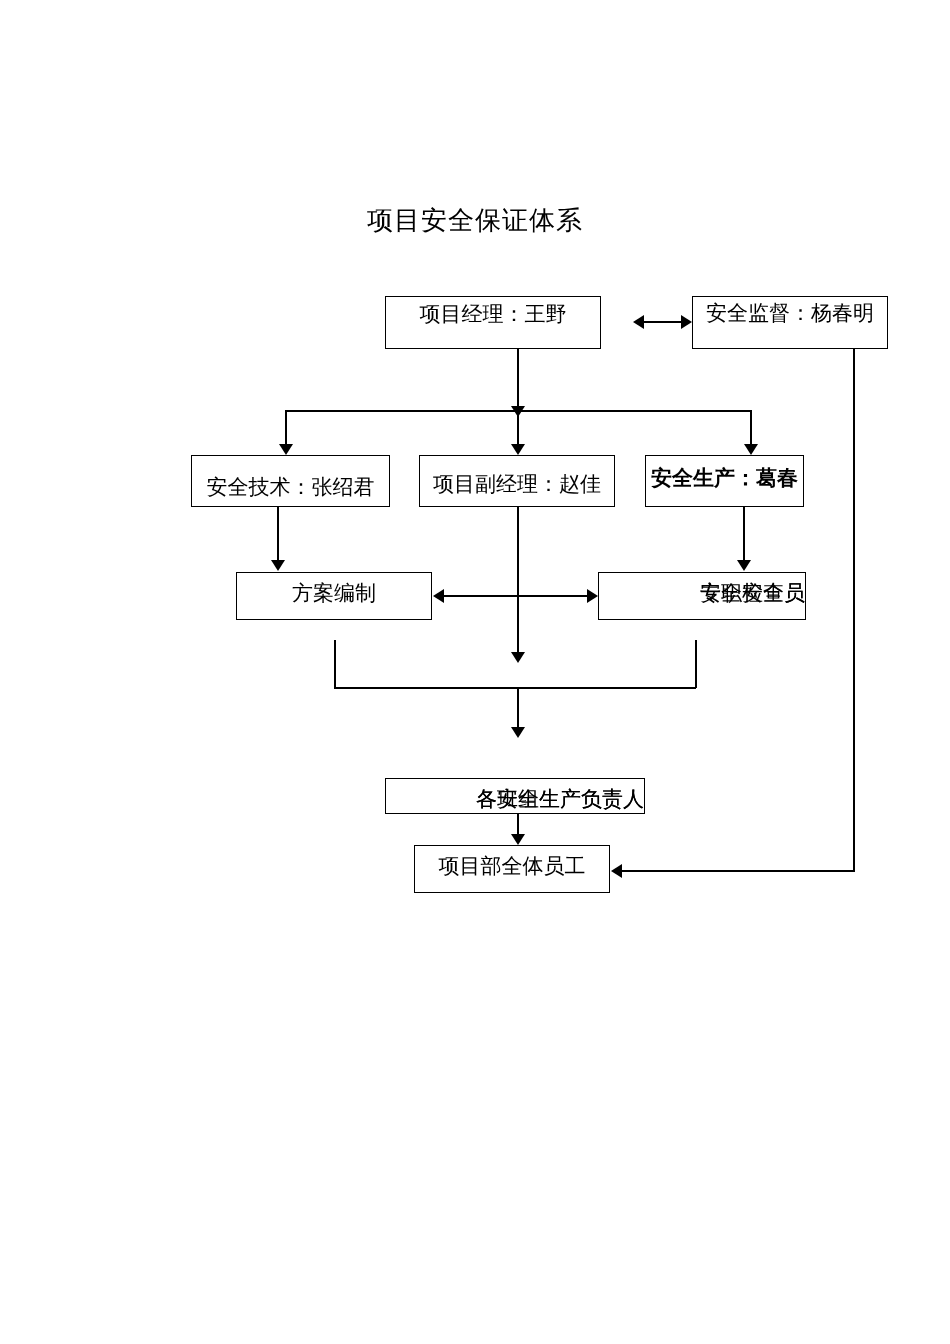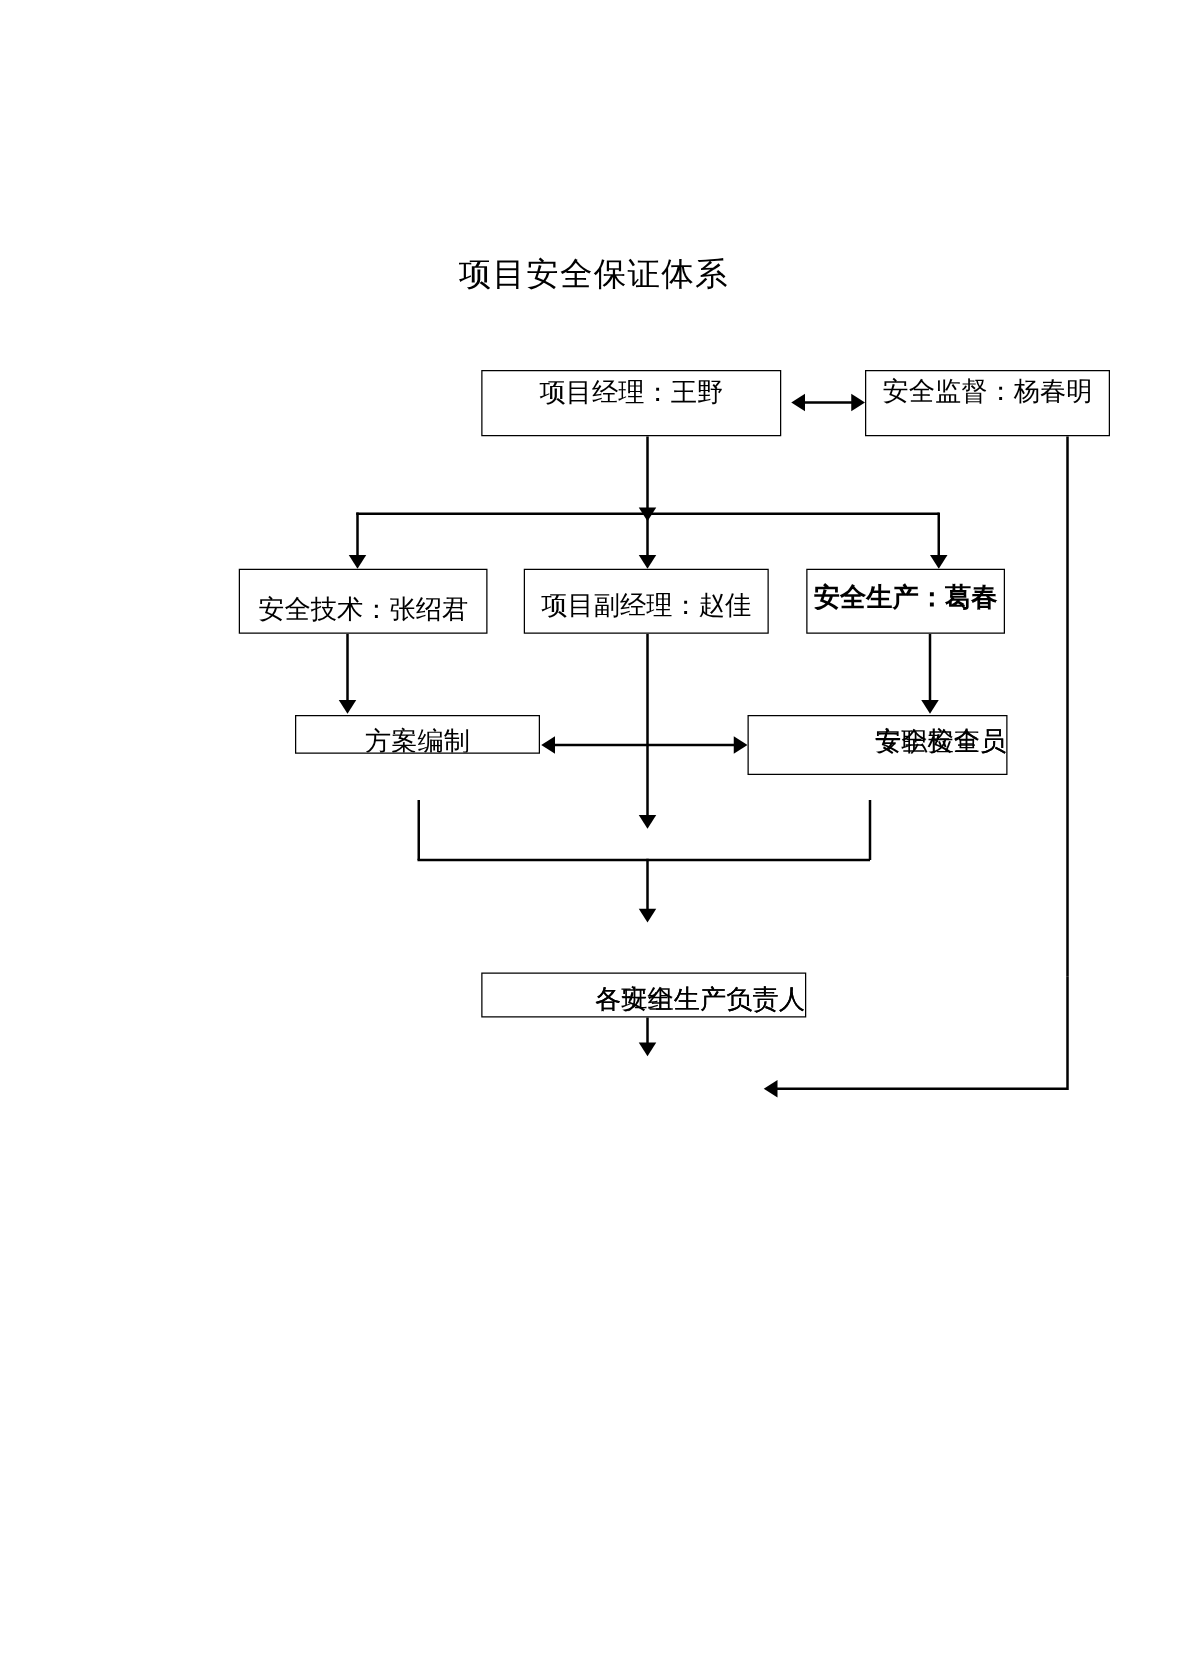--- a/index.html
+++ b/index.html
@@ -90,21 +90,21 @@
     border-left: 11px solid #000000;
   }
 </style>
 </head>
 <body>
 
 <div id="page">
 
   <div id="diagram-title">项目安全保证体系</div>
 
-  <div class="node" style="left:385px; top:296px; width:240px; height:53px;">
+  <div class="node" style="left:385px; top:296px; width:216px; height:53px;">
     <span class="txt">项目经理：王野</span>
   </div>
 
   <div class="node" style="left:692px; top:296px; width:196px; height:53px; padding-top:3px;">
     <span class="txt">安全监督：杨春明</span>
   </div>
 
   <div class="line hline" style="left:640px; top:321px; width:46px;"></div>
   <div class="arrowhead arrow-left" style="left:633px; top:315px;"></div>
   <div class="arrowhead arrow-right" style="left:681px; top:315px;"></div>
@@ -137,21 +137,21 @@
 
   <div class="line vline" style="left:277px; top:507px; height:56px;"></div>
   <div class="arrowhead arrow-down" style="left:271px; top:560px;"></div>
 
   <div class="line vline" style="left:743px; top:507px; height:56px;"></div>
   <div class="arrowhead arrow-down" style="left:737px; top:560px;"></div>
 
   <div class="line vline" style="left:517px; top:507px; height:150px;"></div>
   <div class="arrowhead arrow-down" style="left:511px; top:652px;"></div>
 
-  <div class="node" style="left:236px; top:572px; width:196px; height:31px; padding-top:7px;">
+  <div class="node" style="left:236px; top:572px; width:196px; height:48px; padding-top:7px;">
     <span class="txt">方案编制</span>
   </div>
 
   <div class="node overlap" style="left:598px; top:572px; width:208px; height:48px;">
     <span class="layer" style="top:7px;">专职安全员</span>
     <span class="layer" style="top:7px;">安全检查员</span>
   </div>
 
   <div class="line hline" style="left:440px; top:595px; width:152px;"></div>
   <div class="arrowhead arrow-left" style="left:433px; top:589px;"></div>
@@ -166,19 +166,22 @@
   <div class="arrowhead arrow-down" style="left:511px; top:727px;"></div>
 
   <div class="node overlap" style="left:385px; top:742px; width:260px; height:36px;margin-top:36px;">
     <span class="layer" style="top:7px;">各安全生产负责人</span>
     <span class="layer" style="top:7px;">各班组生产负责人</span>
   </div>
 
   <div class="line vline" style="left:517px; top:790px; height:48px;"></div>
   <div class="arrowhead arrow-down" style="left:511px; top:834px;"></div>
 
+  <div class="node" style="left:414px; top:845px; width:196px; height:48px; padding-top:7px;">
+    <span class="txt">项目部全体员工</span>
+  </div>
 
   <div class="line vline" style="left:853px; top:349px; height:432px;"></div>
   <div class="line vline" style="left:853px; top:781px; height:91px;"></div>
   <div class="line hline" style="left:618px; top:870px; width:236px;"></div>
   <div class="arrowhead arrow-left" style="left:611px; top:864px;"></div>
 
 </div>
 
 </body></html>

